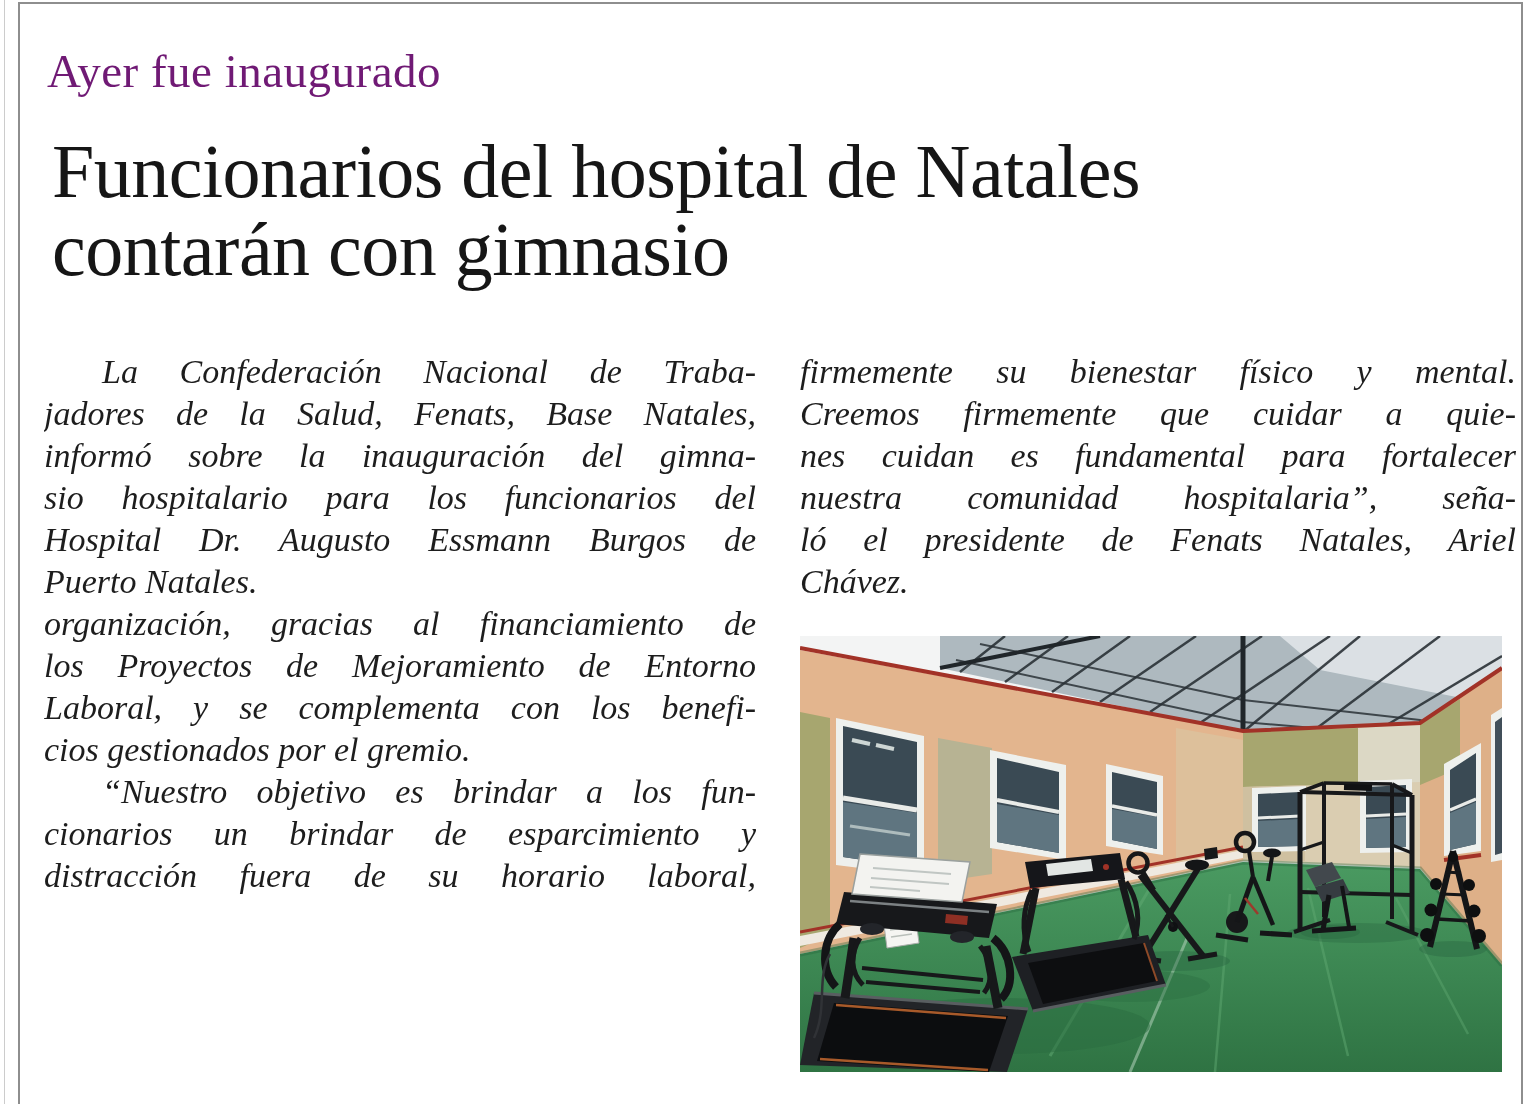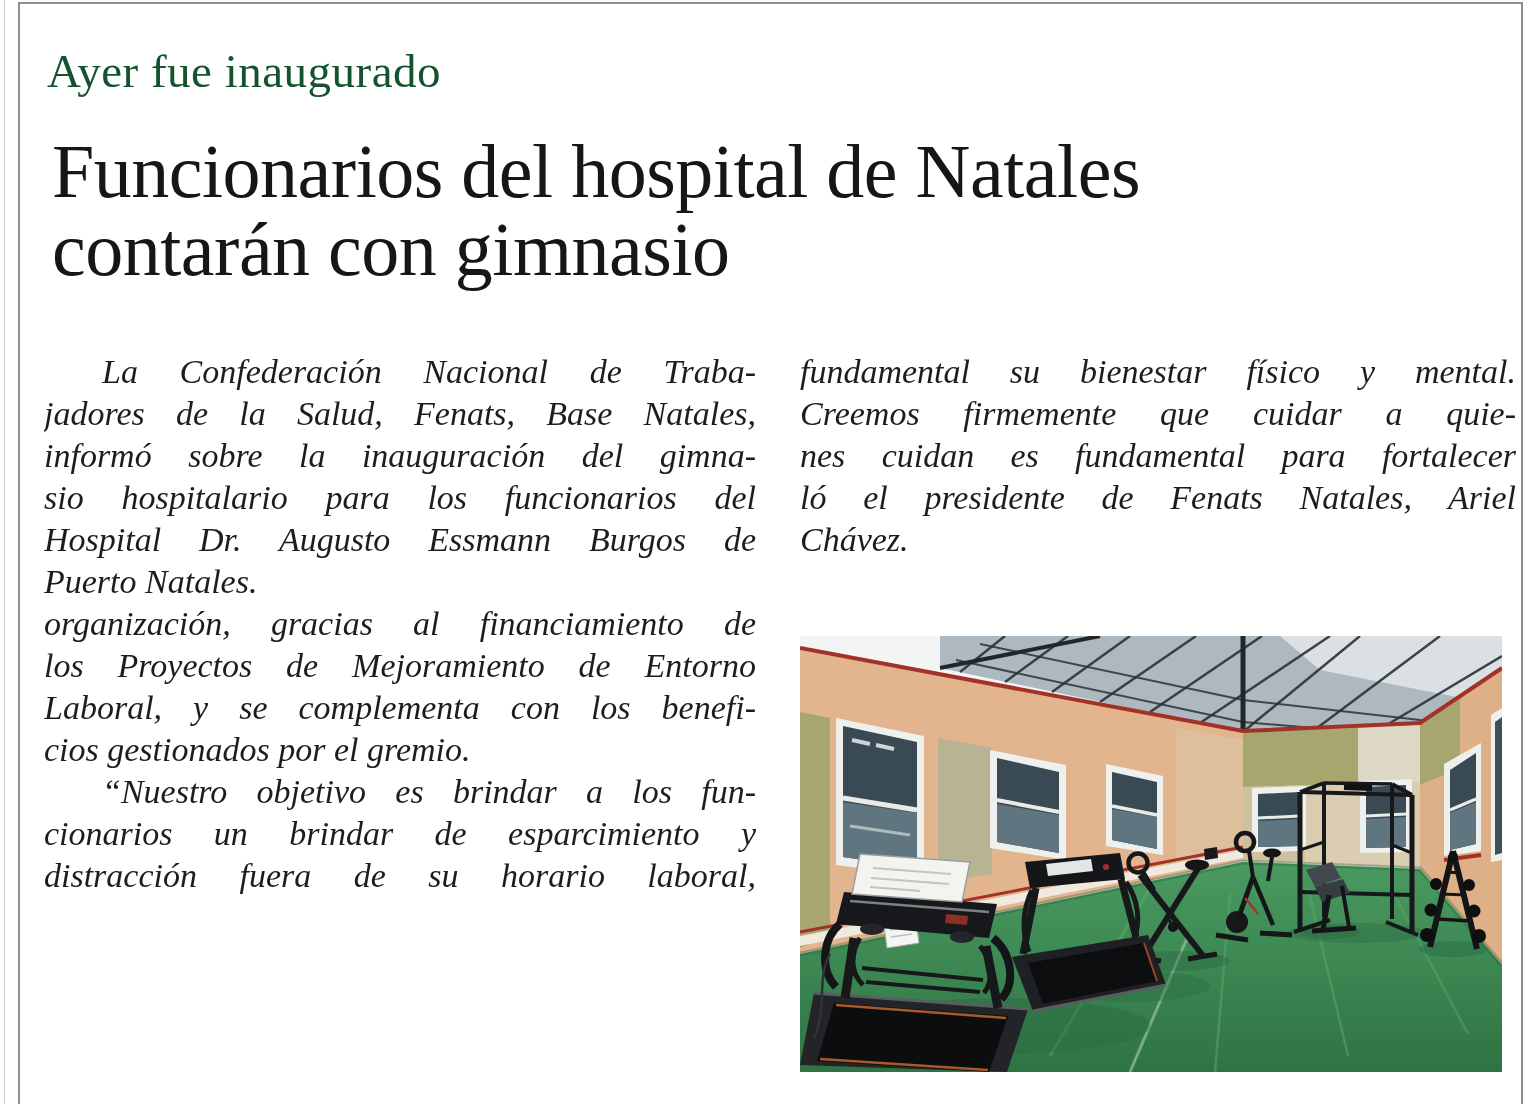--- a/index.html
+++ b/index.html
@@ -7,21 +7,21 @@
     position:relative;width:1536px;height:1104px;background:#ffffff;overflow:hidden;
     font-family:"Liberation Serif", serif;color:#1d1d1d;
   }
   .outer-edge{position:absolute;left:4px;top:0;bottom:0;width:1px;background:#cccccc;}
   .frame{
     position:absolute;left:18px;top:2px;right:13px;bottom:-4px;
     border:2px solid #8e8e8e;border-bottom:none;pointer-events:none;
   }
   .kicker{
     position:absolute;left:47px;top:46px;font-size:47px;line-height:1.1;
-    letter-spacing:0.5px;color:#14532d;white-space:nowrap;
+    letter-spacing:0.5px;color:#701a75;white-space:nowrap;
   }
   .headline{
     position:absolute;left:44px;top:124px;width:1340px;
     font-size:76px;line-height:78px;letter-spacing:-0.5px;color:#161616;font-weight:500;
   }
   .col{position:absolute;top:351px;font-size:34px;color:#1d1d1d;}
   .col-left{left:44px;width:712px;}
   .col-right{left:800px;width:716px;}
   .para{margin:0;font-style:italic;}
   .line{height:42px;line-height:42px;overflow:hidden;text-align:justify;text-align-last:justify;}
@@ -60,23 +60,24 @@
         <div class="line end">cios gestionados por el gremio.</div>
       </div>
       <div class="para">
         <div class="line first">“Nuestro objetivo es brindar a los fun-</div>
         <div class="line">cionarios un brindar de esparcimiento y</div>
         <div class="line">distracción fuera de su horario laboral,</div>
       </div>
     </div>
   <div class="col col-right">
       <div class="para">
-        <div class="line">fundamental su bienestar físico y mental.</div>
+        <div class="line">firmemente su bienestar físico y mental.</div>
         <div class="line">Creemos firmemente que cuidar a quie-</div>
         <div class="line">nes cuidan es fundamental para fortalecer</div>
+        <div class="line">nuestra comunidad hospitalaria”, seña-</div>
         <div class="line">ló el presidente de Fenats Natales, Ariel</div>
         <div class="line end">Chávez.</div>
       </div>
     </div>
 
   <figure class="photo" role="img" aria-label="Gimnasio del hospital: patio interior con techo de cristal, muros con paneles beige y verde oliva, piso de pasto sintético verde, dos trotadoras, bicicleta estática plegable, bicicleta de spinning, banca de pesas, rack de fuerza y soporte de mancuernas">
     <svg viewBox="0 0 702 436" preserveAspectRatio="none" aria-hidden="true">
       <defs>
         <linearGradient id="turfGrad" x1="0" y1="0" x2="0" y2="1">
           <stop offset="0" stop-color="#4a9a61"></stop>

